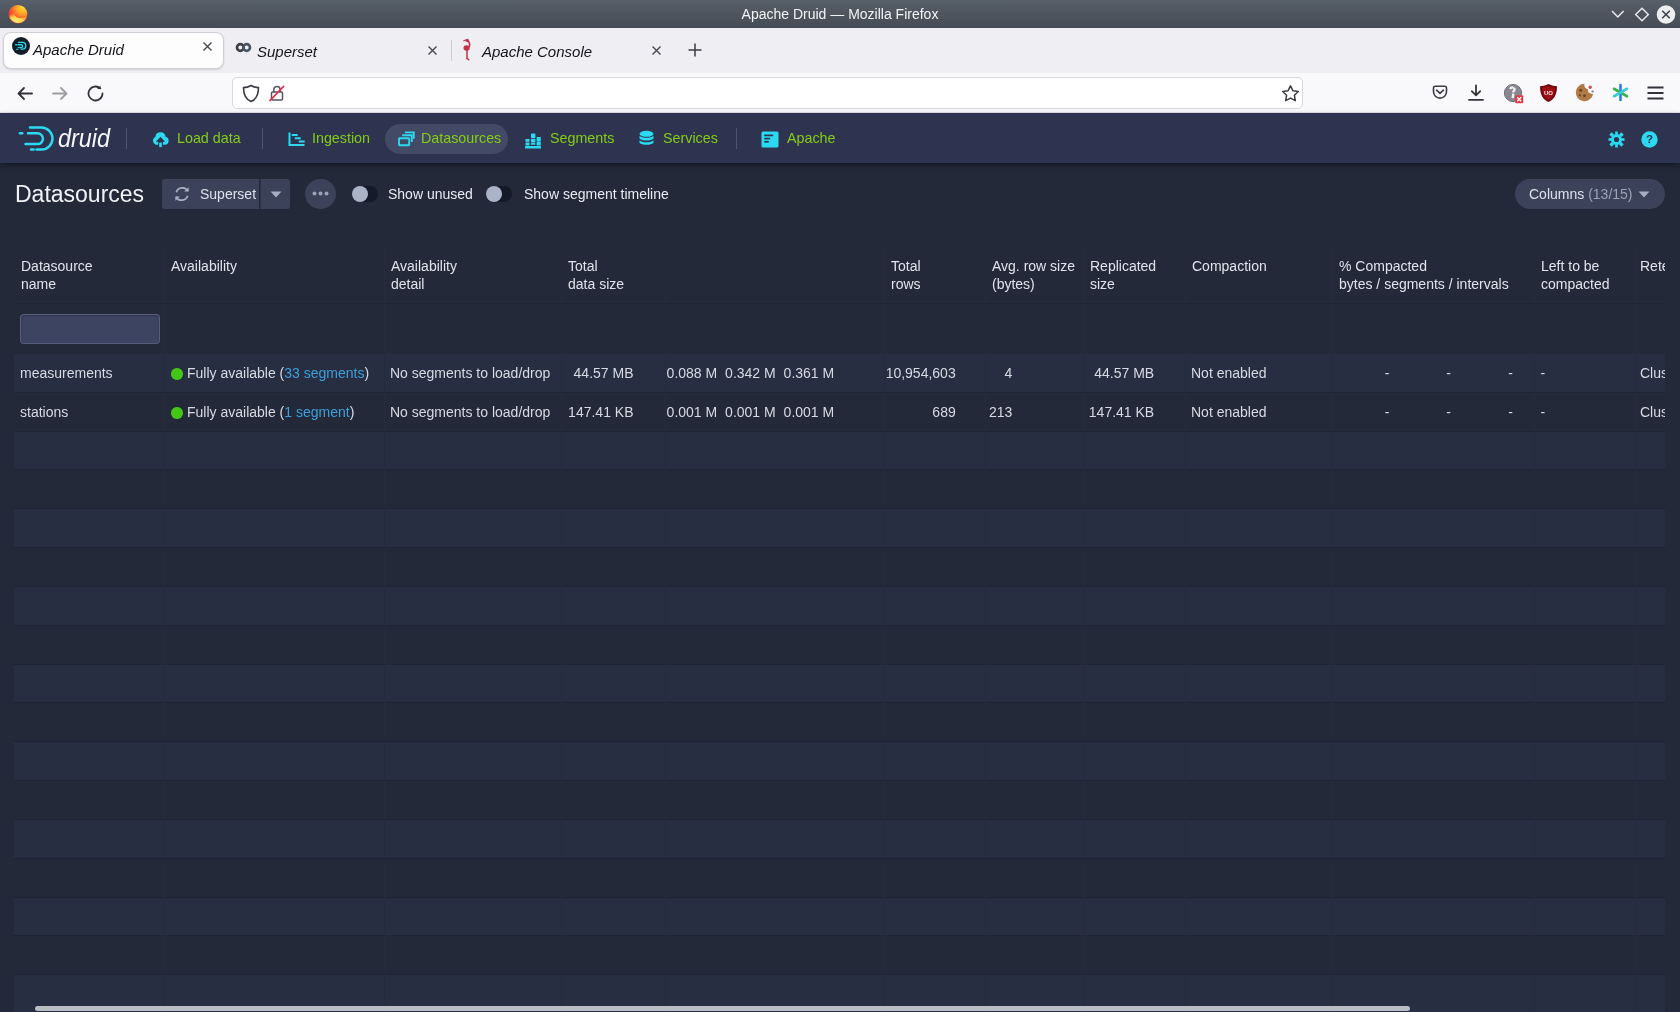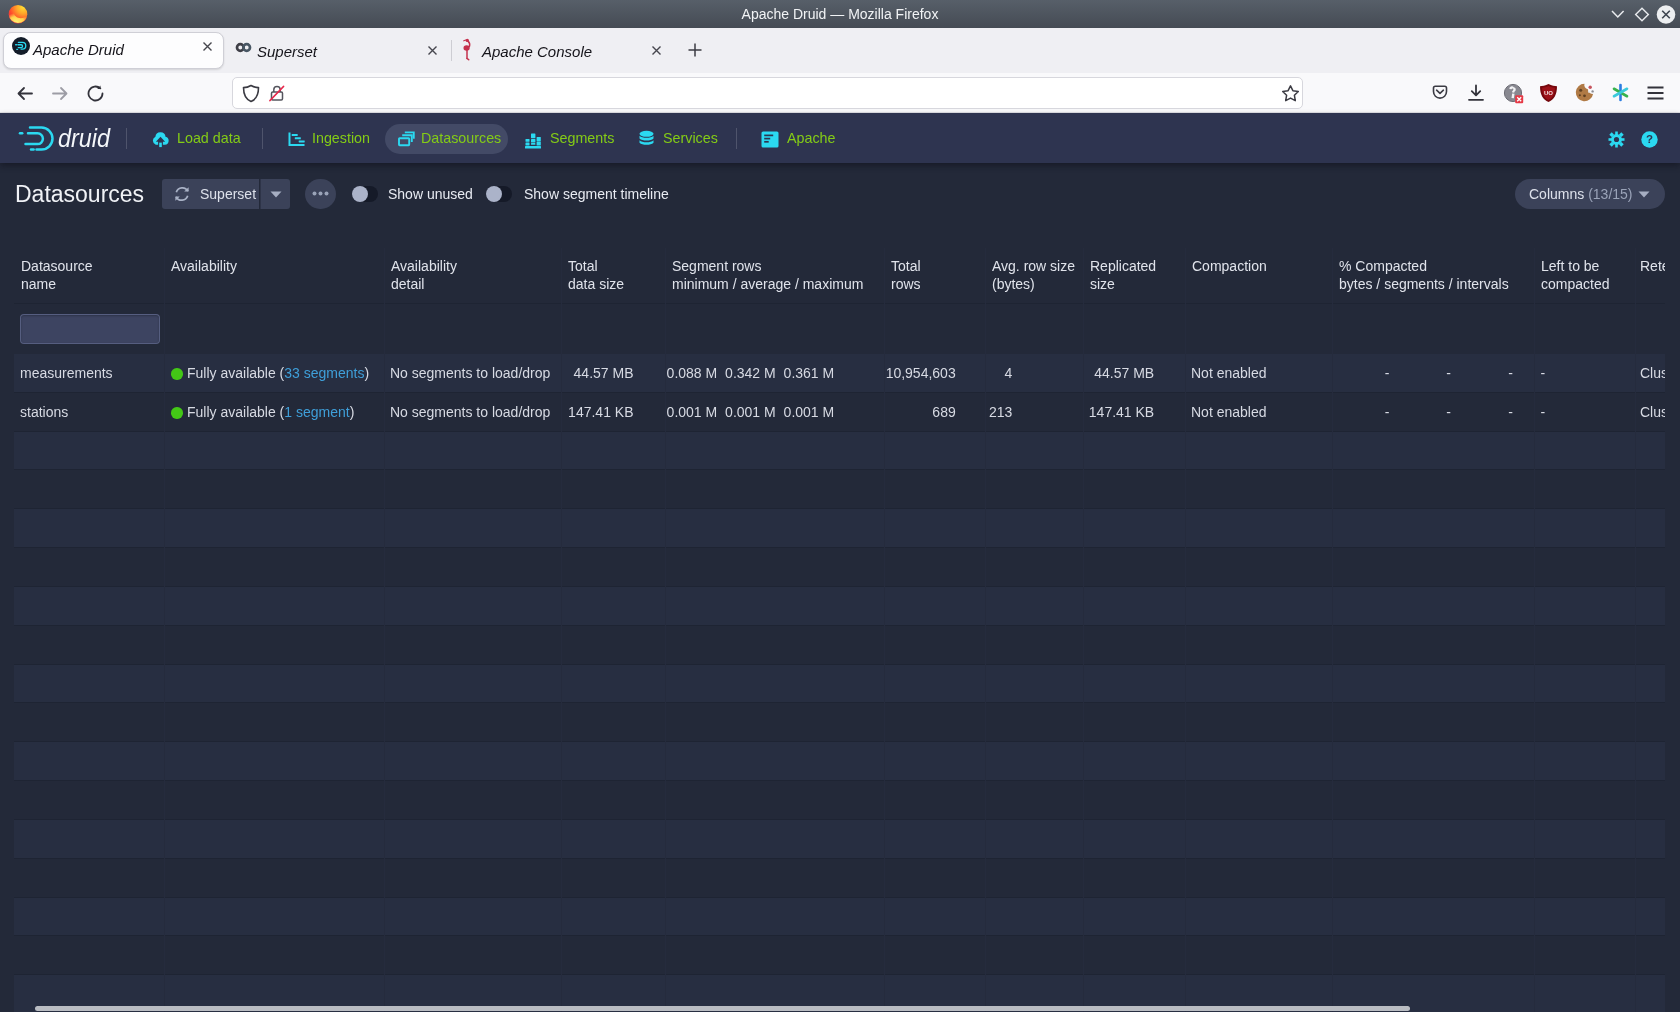--- a/index.html
+++ b/index.html
@@ -329,21 +329,20 @@
   <div class="vline" style="left:985px;top:61px;height:778px"></div>
   <div class="vline" style="left:1083px;top:61px;height:778px"></div>
   <div class="vline" style="left:1185px;top:61px;height:778px"></div>
   <div class="vline" style="left:1332px;top:61px;height:778px"></div>
   <div class="vline" style="left:1534px;top:61px;height:778px"></div>
   <div class="vline" style="left:1635px;top:61px;height:778px"></div>
   <div class="hcell" style="left:21px">Datasource<br>name</div>
   <div class="hcell" style="left:171px">Availability</div>
   <div class="hcell" style="left:391px">Availability<br>detail</div>
   <div class="hcell" style="left:568px">Total<br>data size</div>
-  <div class="hcell" style="left:672px">Segment rows<br>minimum / average / maximum</div>
   <div class="hcell" style="left:891px">Total<br>rows</div>
   <div class="hcell" style="left:992px">Avg. row size<br>(bytes)</div>
   <div class="hcell" style="left:1090px">Replicated<br>size</div>
   <div class="hcell" style="left:1192px">Compaction</div>
   <div class="hcell" style="left:1339px">% Compacted<br>bytes / segments / intervals</div>
   <div class="hcell" style="left:1541px">Left to be<br>compacted</div>
   <div class="hcell" style="left:1640px">Retention</div>
   <div id="filterbox"></div>
 
   <div class="cell" style="left:20px;top:167.4px">measurements</div>

